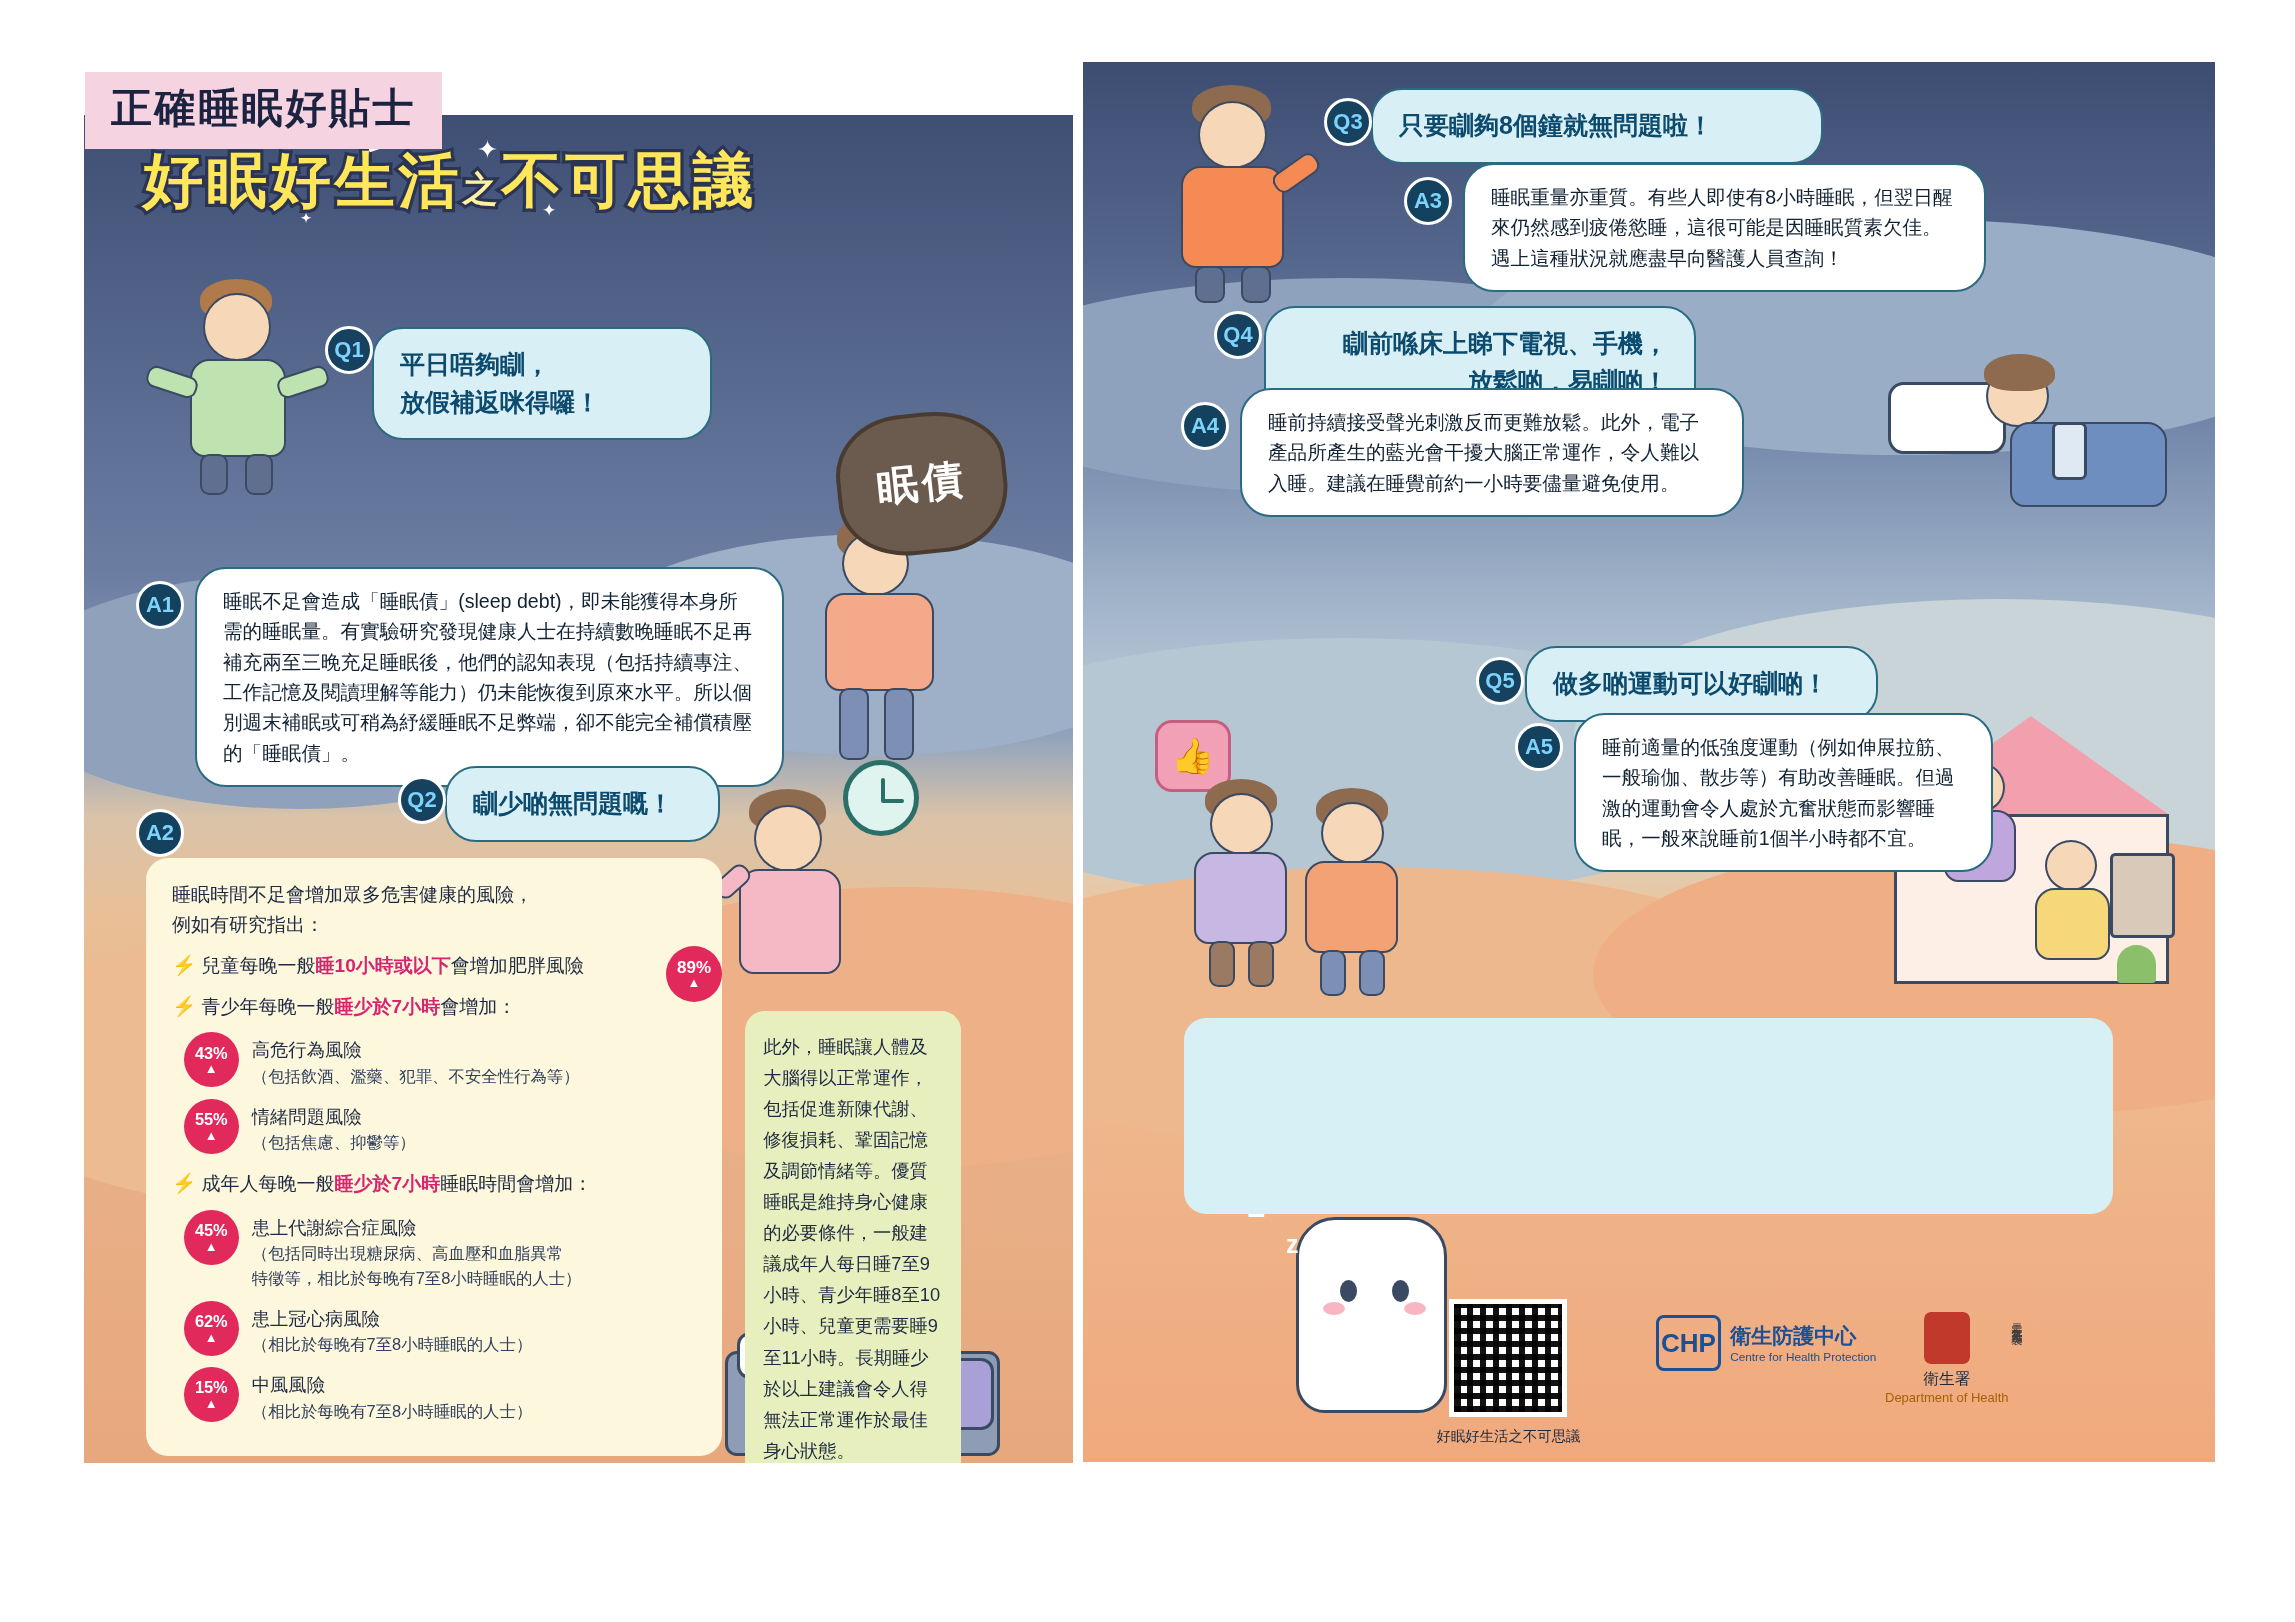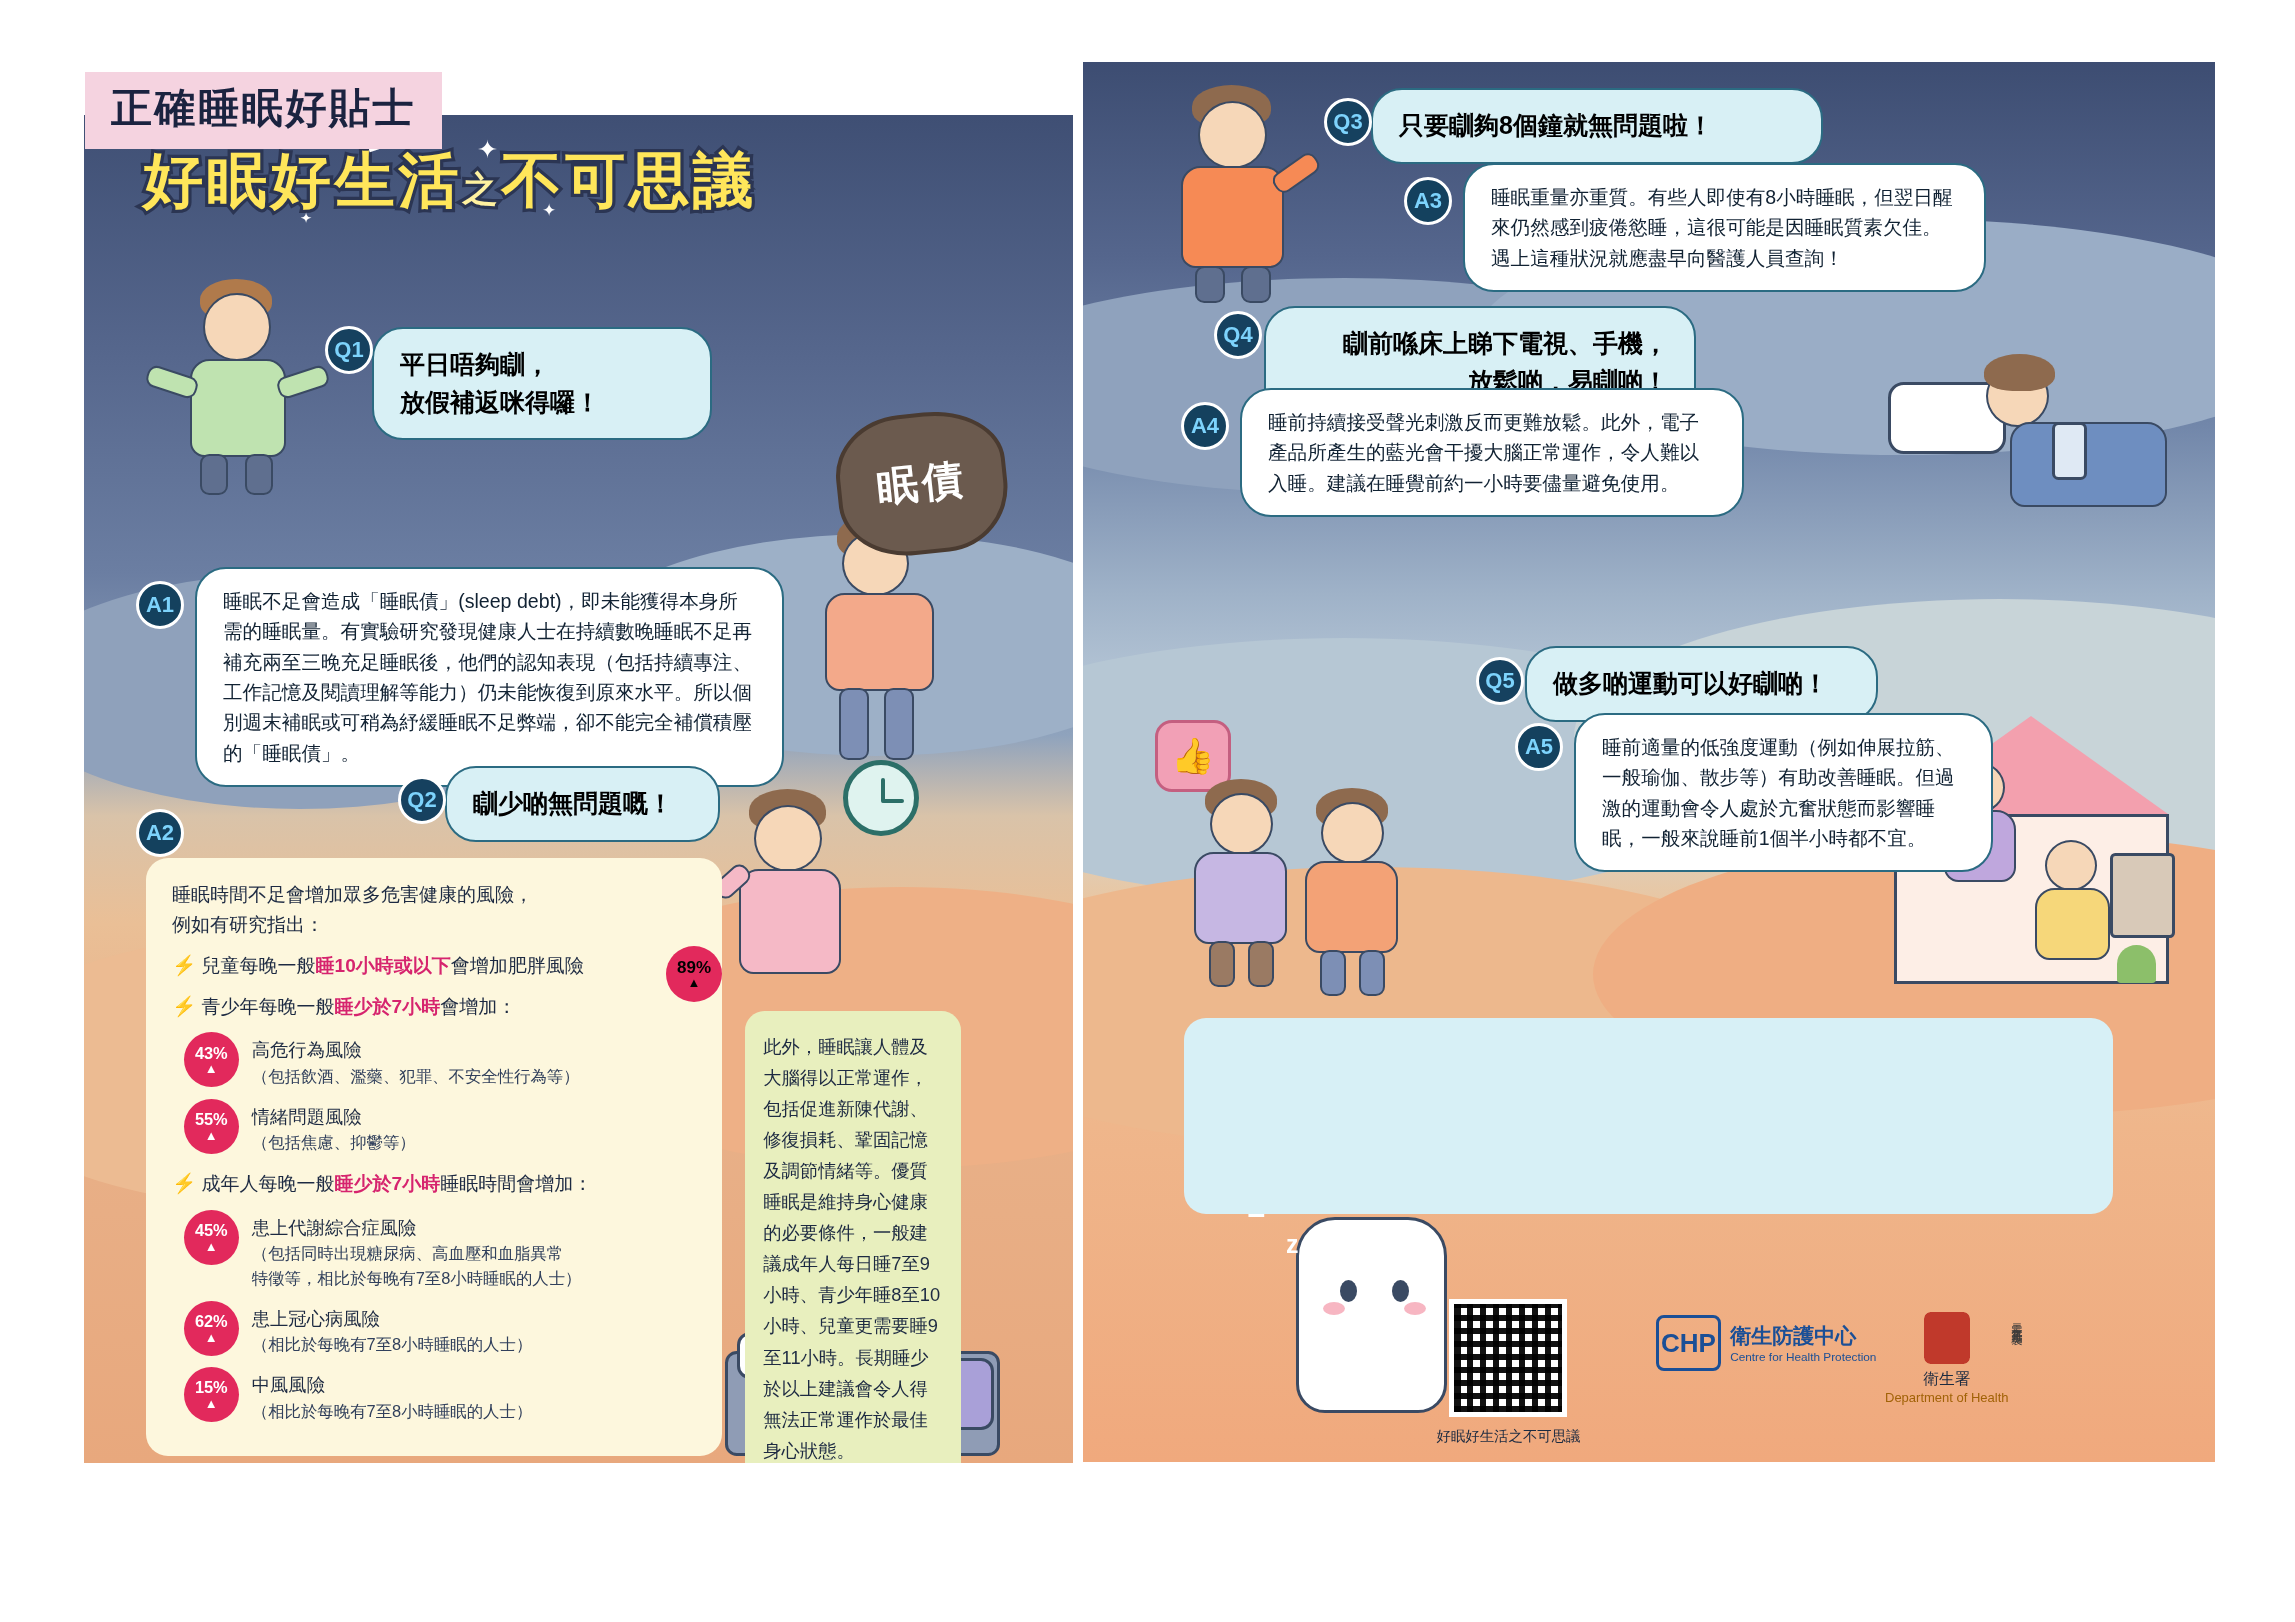--- a/index.html
+++ b/index.html
@@ -75,21 +75,21 @@
     position:absolute;
     background:#ffffff;
     border:2.6px solid #2b4a63;
     border-radius:31px;
     padding:17px 26px;
     font-size:22px; color:#123;
     line-height:1.5;
     z-index:10;
   }
   .bubble.q {
-    background:#d8f0f5; border-color:#2b6b82; color:#000000;
+    background:#d8f0f5; border-color:#2b6b82; color:#0c4a6e;
     font-weight:bold; font-size:25px;
   }
   .bubble.a {
     background:#ffffff; border-color:#2b6b82; font-size:19.6px; line-height:1.55;
   }
 
   
   .a2box {
     position:absolute; left:62px; top:435px; width:576px;
     background:#fdf7dd;
@@ -110,21 +110,21 @@
     font-size:16.4px; font-weight:bold; line-height:1;
     margin-right:13px;
   }
   .pct .arrow { font-size:13px; margin-top:1.3px; }
   .stat-text { font-size:18.3px; line-height:1.5; padding-top:3.9px; }
   .stat-text .sub { font-size:16.4px; color:#31405c; }
 
   .pct-float {
     position:absolute;
     width:56px; height:56px; border-radius:50%;
-    background:#e2295c; color:#000000;
+    background:#e2295c; color:#ffffff;
     display:flex; flex-direction:column; align-items:center; justify-content:center;
     font-size:17px; font-weight:bold; line-height:1; z-index:11;
   }
 
   .greenbox {
     position:absolute; left:661px; top:896px; width:216px;
     background:#e8efbe; border-radius:19.6px;
     padding:19.6px 18.3px; font-size:18.3px; line-height:1.7; color:#1d2a42;
     z-index:9;
   }

